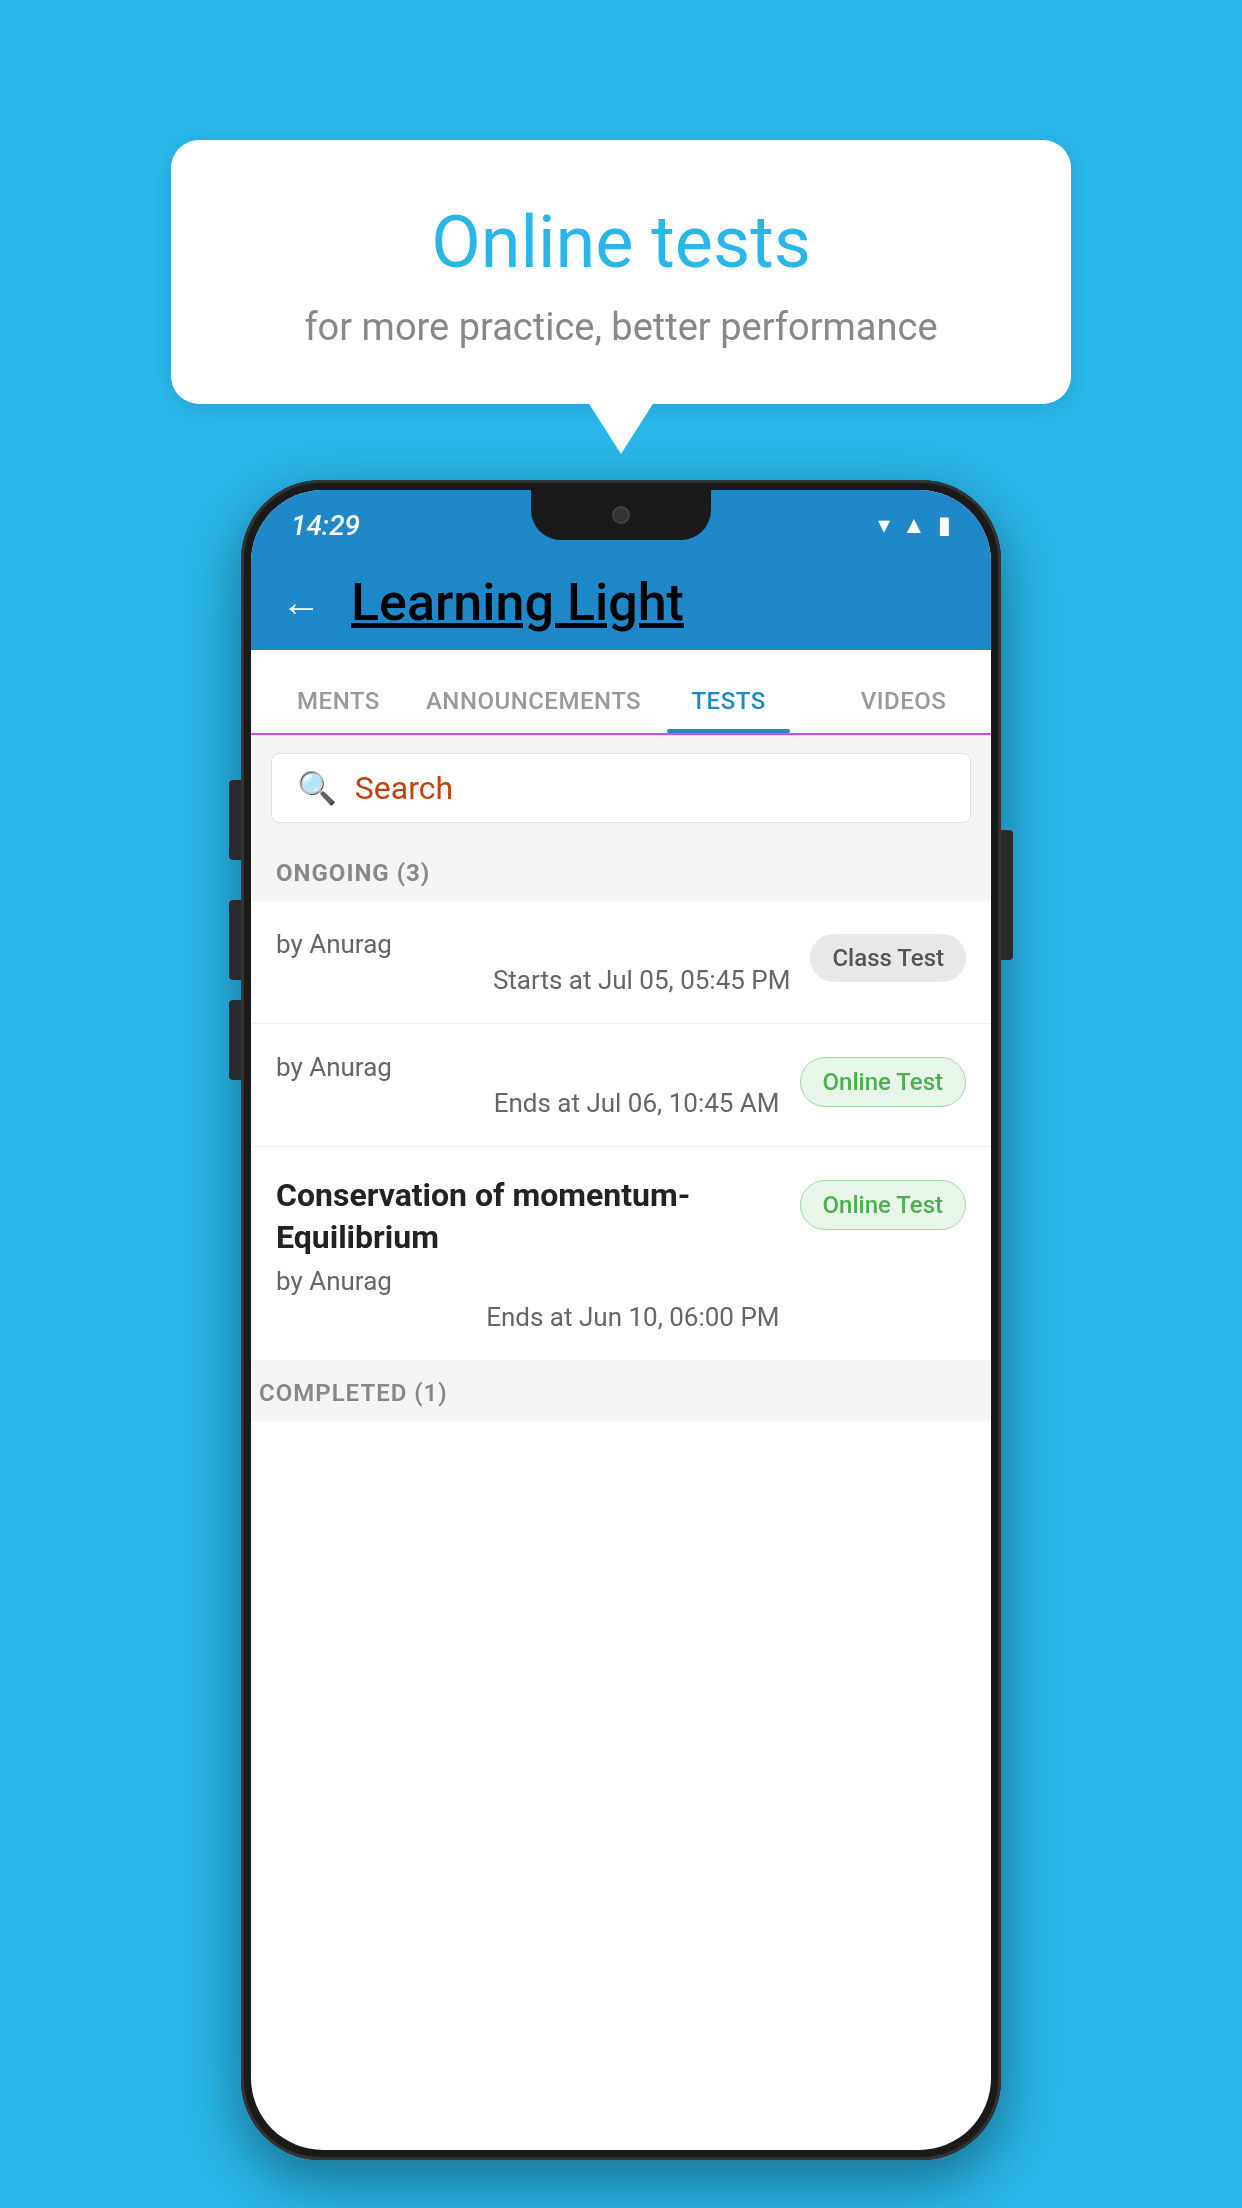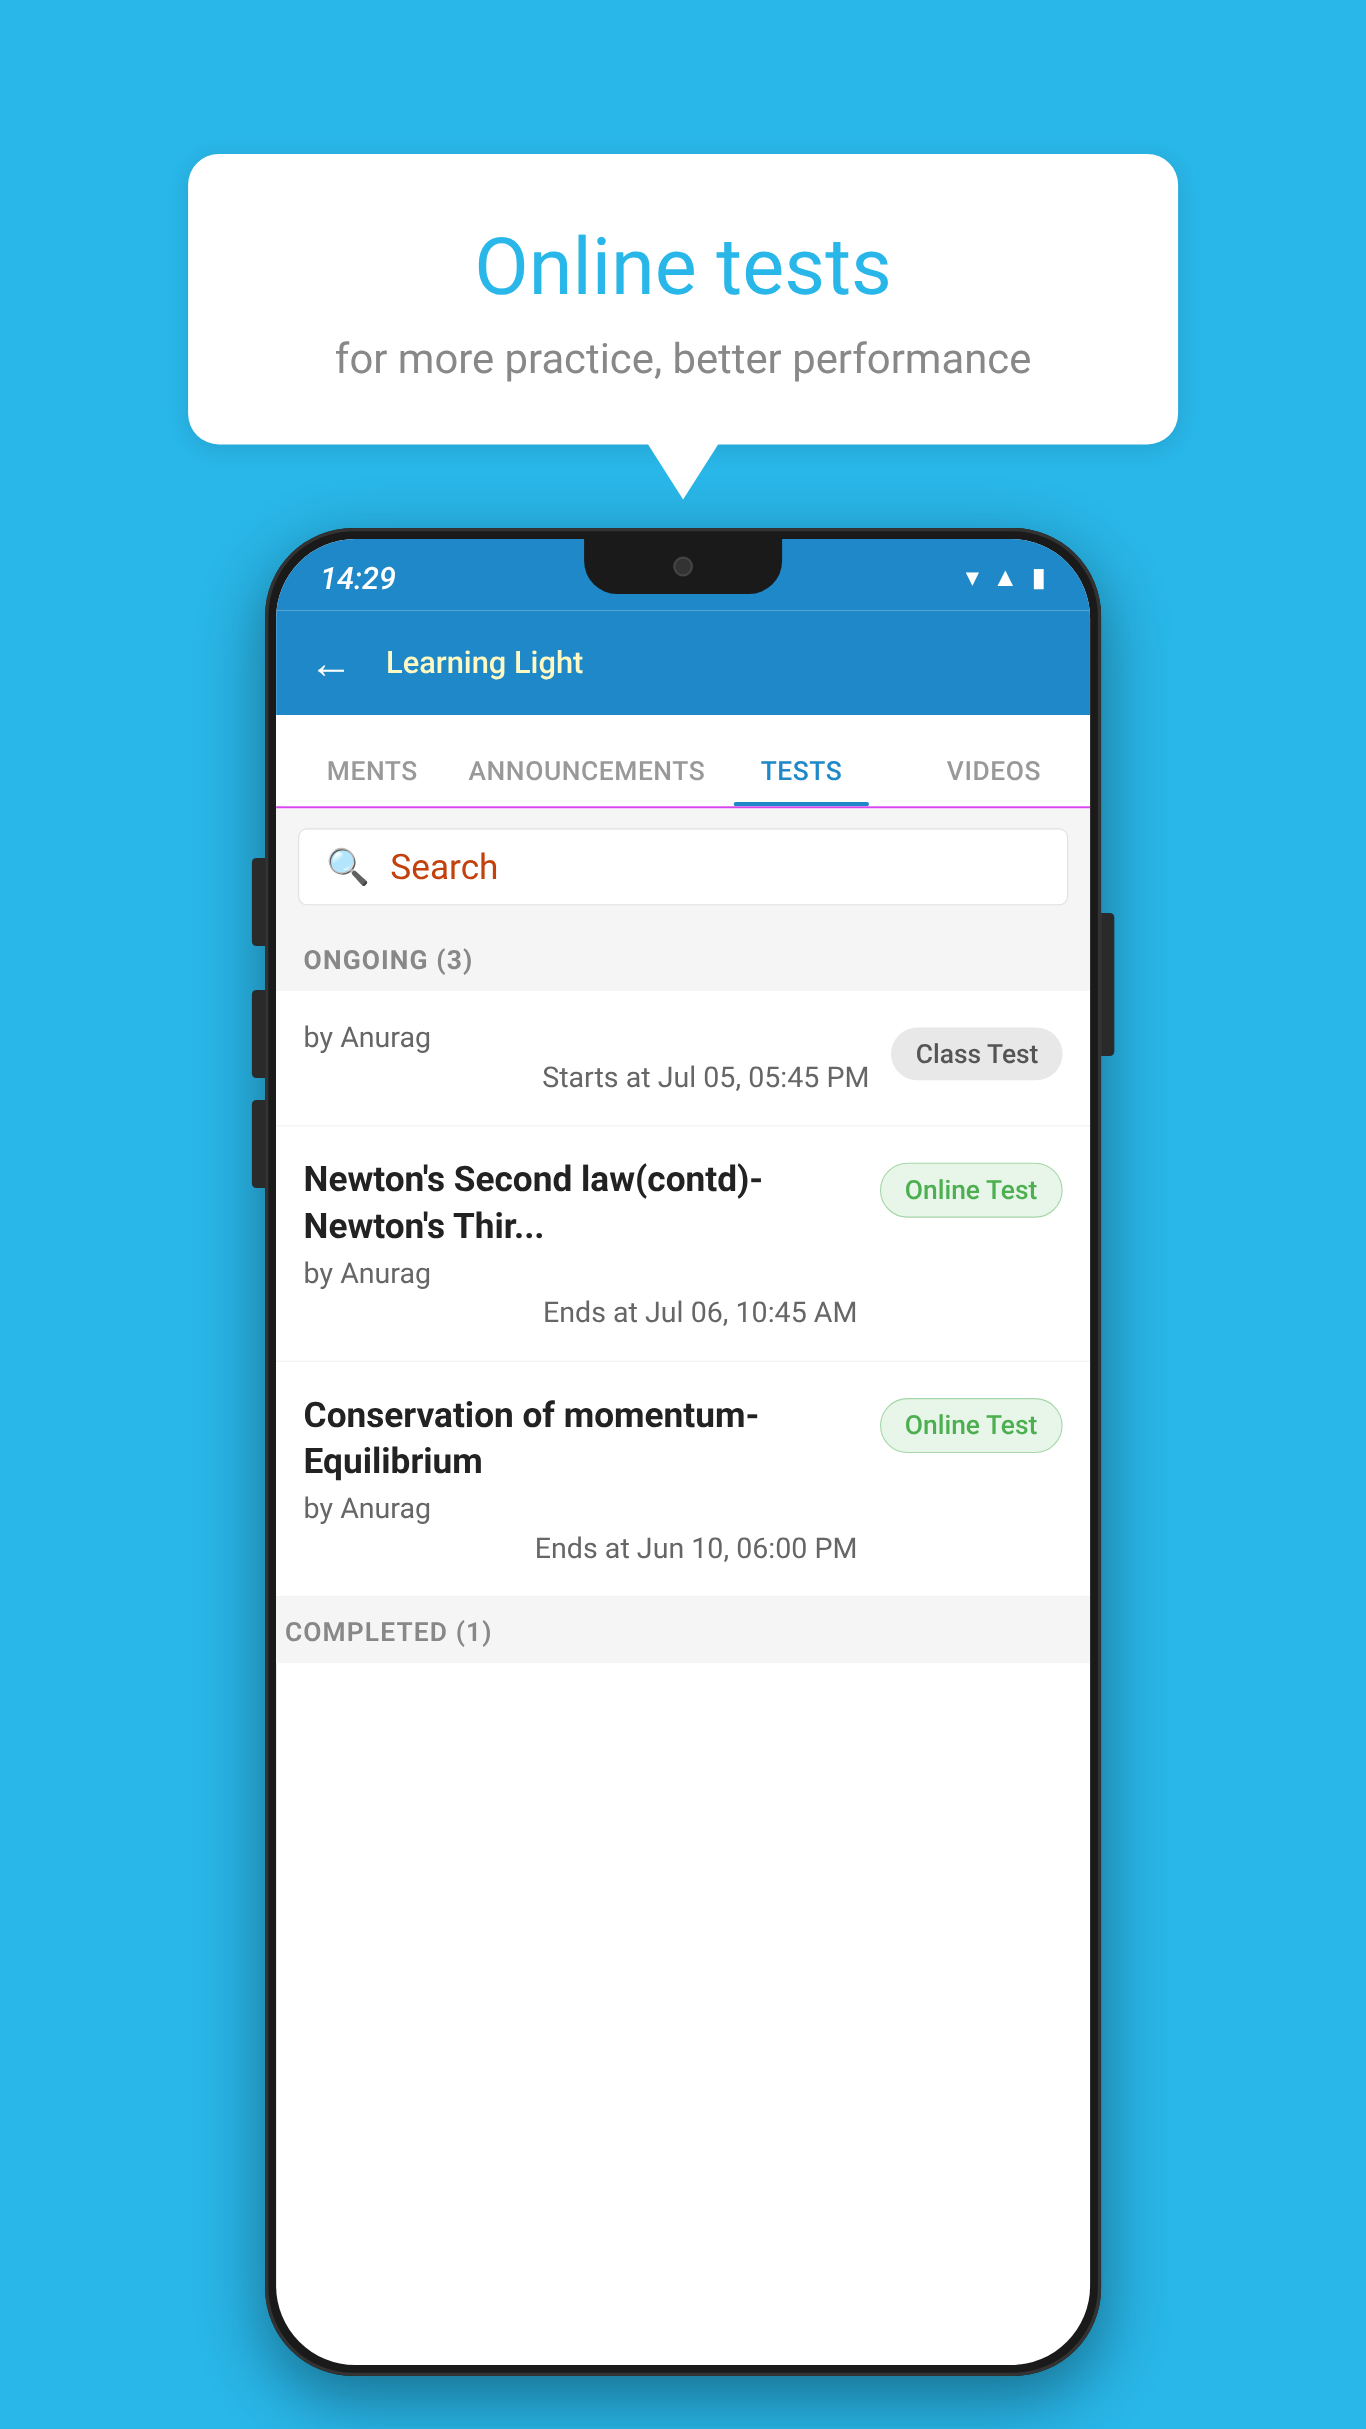--- a/index.html
+++ b/index.html
@@ -158,23 +158,24 @@
       align-items: center;
       padding: 0 30px;
       gap: 30px;
     }
     .back-arrow {
       color: white;
       font-size: 40px;
       cursor: pointer;
     }
     .app-title {
-      color: #fef9c3;
-      font-size: 28px;
+      color: #000000;
+      font-size: 52px;
       font-weight: 500;
+      text-decoration: underline;
     }
 
     
     .tabs-container {
       height: 85px;
       background: white;
       display: flex;
       align-items: flex-end;
       border-bottom: 2px solid #d946ef;
       overflow: hidden;
@@ -369,21 +370,20 @@
             <div class="test-author">by Anurag</div>
             <div class="test-time">
               <span>Starts at</span>&nbsp;<span>Jul 05, 05:45 PM</span>
             </div>
           </div>
           <div class="test-badge badge-class">Class Test</div>
         </div>
 
         <div class="test-item">
           <div class="test-info">
-            <div class="test-name">Newton's Second law(contd)-Newton's Thir...</div>
             <div class="test-author">by Anurag</div>
             <div class="test-time">
               <span>Ends at</span>&nbsp;<span>Jul 06, 10:45 AM</span>
             </div>
           </div>
           <div class="test-badge badge-online">Online Test</div>
         </div>
 
         <div class="test-item">
           <div class="test-info">

